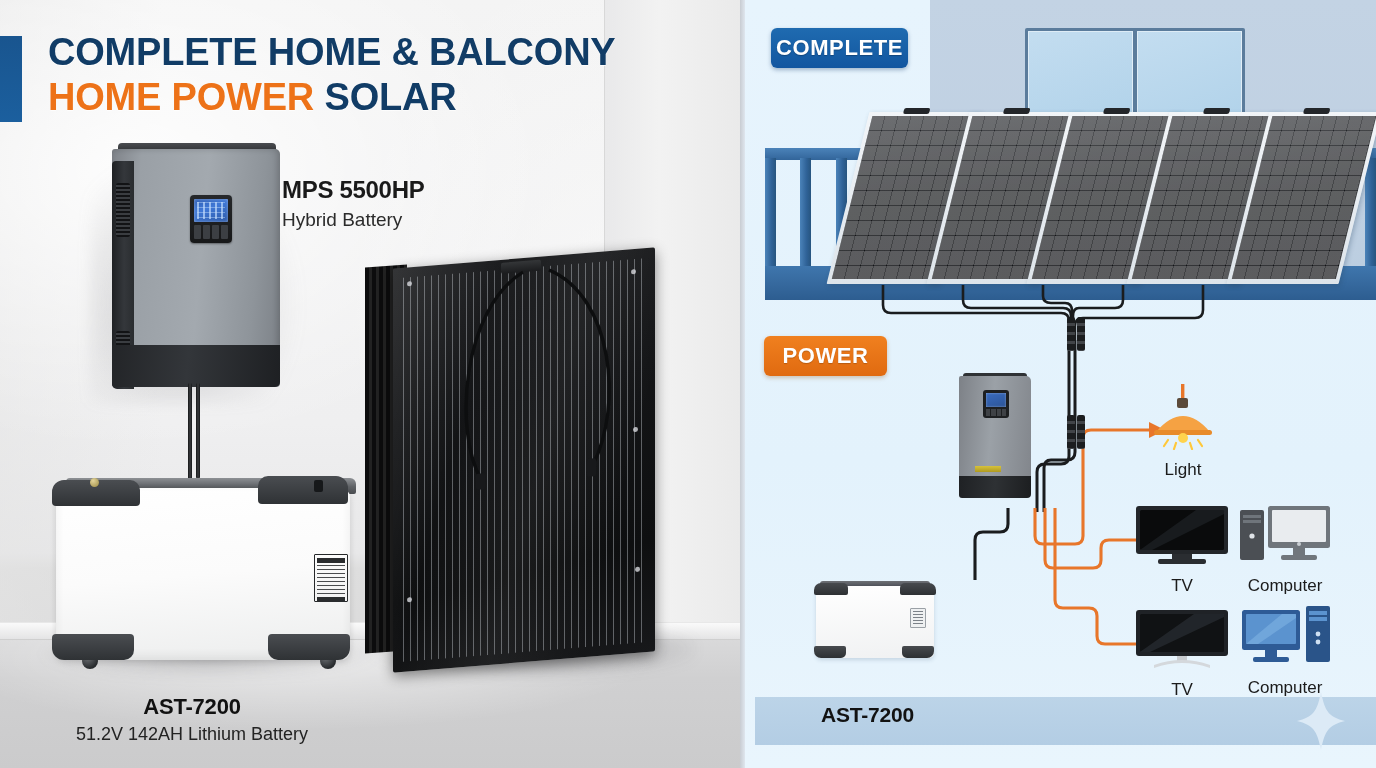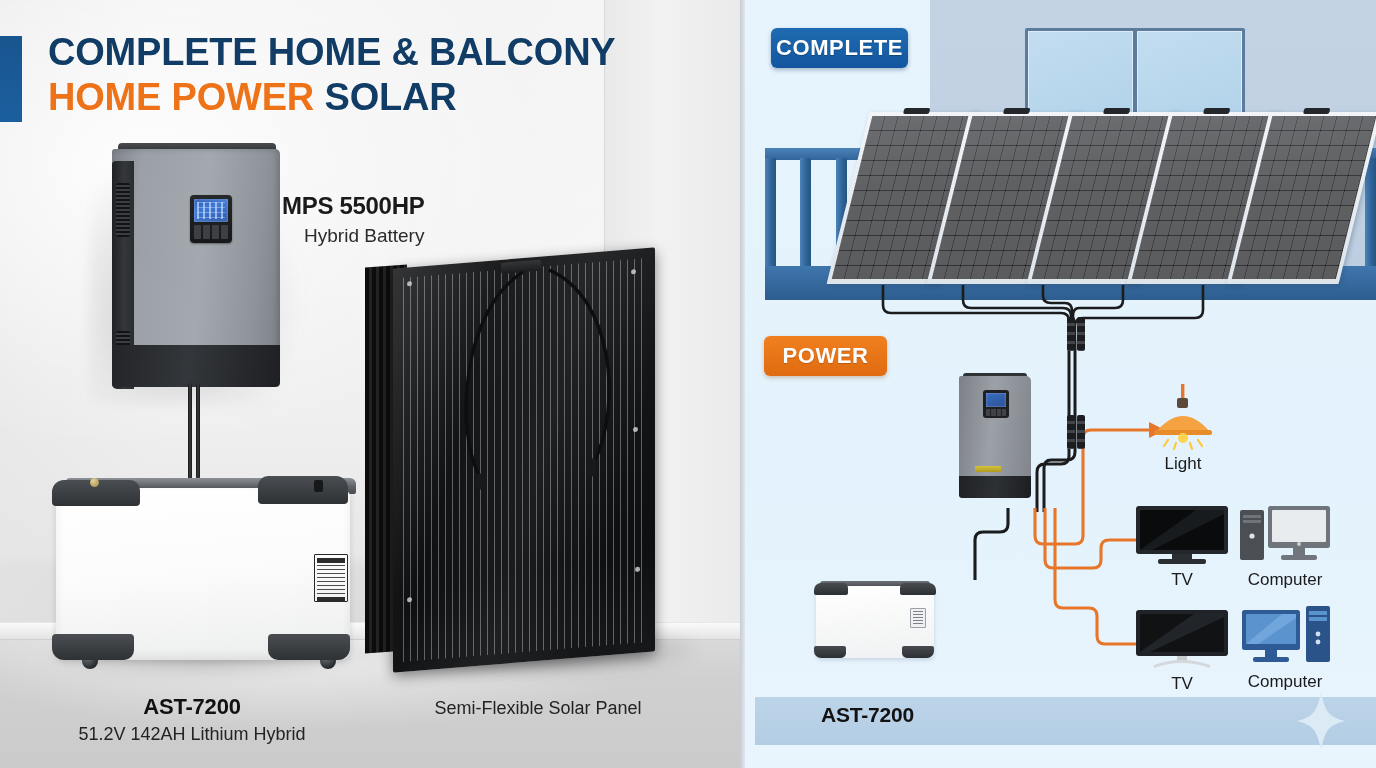--- a/index.html
+++ b/index.html
@@ -129,21 +129,21 @@
     background: linear-gradient(90deg,#151617,#3a3c3f,#16181a);
     border-radius: 2px;
   }
   .inv-cable2 {
     position: absolute; left: 92px; top: 240px; width: 4px; height: 96px;
     background: linear-gradient(90deg,#151617,#3a3c3f,#16181a);
     border-radius: 2px;
   }
 
   
-  .inv-label { position: absolute; left: 282px; top: 192px; text-align: right; }
+  .inv-label { position: absolute; left: 282px; top: 176px; }
   .inv-label .t1 { font-size: 24px; font-weight: bold; color: #1a1a1a; letter-spacing: -0.3px; }
   .inv-label .t2 { font-size: 19px; color: #2b2b2b; margin-top: 5px; }
 
   
   .bat-photo { position: absolute; left: 46px; top: 452px; width: 320px; height: 222px; }
   .bat-shadow {
     position: absolute; left: -6px; top: 186px; width: 340px; height: 40px;
     background: radial-gradient(ellipse at 50% 40%, rgba(90,90,95,.36), rgba(0,0,0,0) 72%);
     filter: blur(6px);
   }
@@ -392,21 +392,21 @@
     display: flex; gap: 2px;
   }
   .mc4 i {
     display: block; width: 8px; height: 34px;
     background: repeating-linear-gradient(180deg,#1b1d1f 0 6px,#414448 6px 9px);
     border-radius: 2px;
   }
   .mc4b { top: 415px; }
   
   .app { position: absolute; text-align: center; }
-  .app-label { font-size: 17px; color: #1b1b1b; margin-top: 0; }
+  .app-label { font-size: 17px; color: #1b1b1b; margin-top: 6px; }
   .app-light { left: 1140px; top: 384px; width: 86px; }
   .app-grid  { left: 1240px; top: 374px; width: 90px; }
   .app-tv1   { left: 1134px; top: 504px; width: 96px; }
   .app-pc1   { left: 1238px; top: 502px; width: 94px; }
   .app-tv2   { left: 1134px; top: 608px; width: 96px; }
   .app-pc2   { left: 1238px; top: 604px; width: 94px; }
   
   .bottom-band {
     position: absolute; left: 755px; top: 697px; width: 621px; height: 48px;
     background: linear-gradient(180deg,#bcd4e8,#b3cde4);
@@ -502,24 +502,23 @@
           <path d="M100 8 C 40 40, 30 160, 58 212" stroke="#0d0e0f" stroke-width="3.4" fill="none"></path>
           <path d="M126 8 C 190 40, 200 150, 170 206" stroke="#0d0e0f" stroke-width="3.4" fill="none"></path>
           <rect x="164" y="200" width="9" height="18" rx="2" fill="#18191b"></rect>
           <rect x="53" y="206" width="9" height="16" rx="2" fill="#18191b"></rect>
         </svg>
       </div>
     </div>
 
     <div class="cap-battery">
       <div class="cap-t1">AST-7200</div>
-      <div class="cap-t2">51.2V 142AH Lithium Hybrid</div>
+      <div class="cap-t2">51.2V 142AH Lithium Battery</div>
     </div>
     <div class="cap-panel">
-      <div class="cap-t2">Semi-Flexible Solar Panel</div>
     </div>
   </div>
 
   <div class="divider"></div>
 
   <div class="right-panel">
     <div class="balcony-wall"></div>
 
   </div>
 

